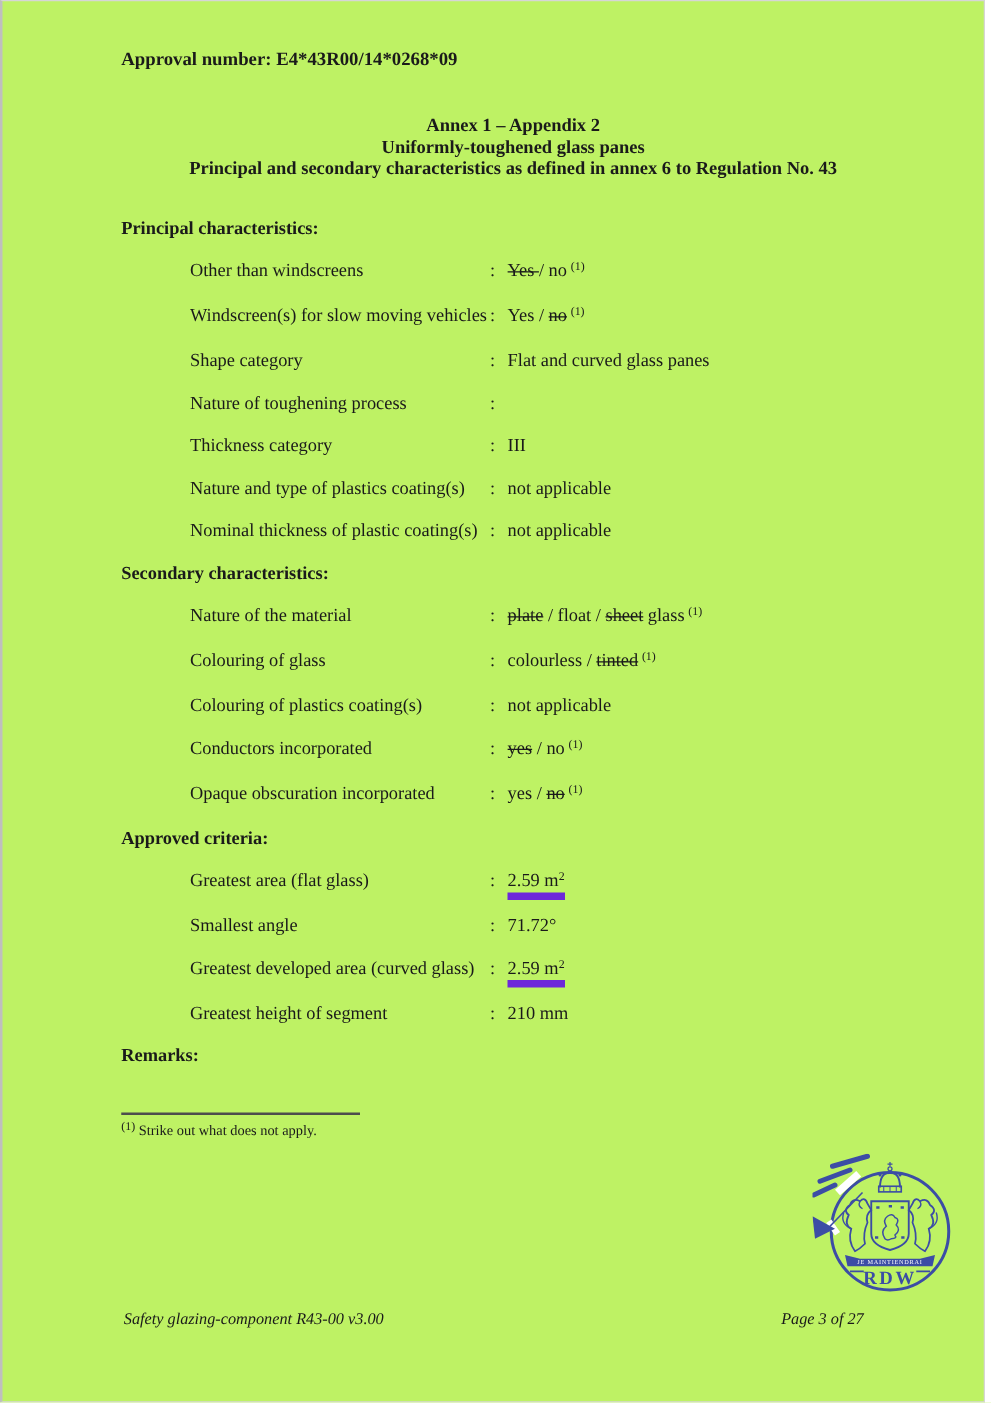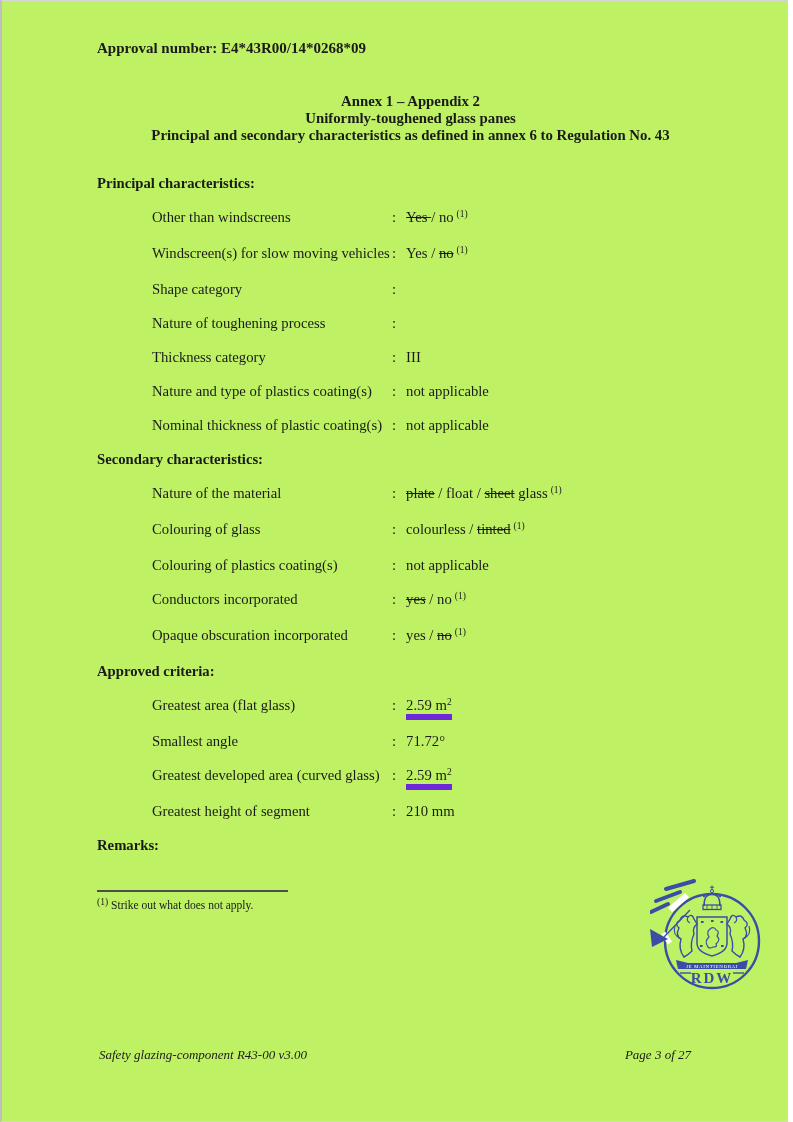--- a/index.html
+++ b/index.html
@@ -22,21 +22,21 @@
   .strike{text-decoration:line-through; text-decoration-thickness:1px;}
   .ul{border-bottom:6px solid #6d28d9; padding-bottom:1px;}
   .sup{font-size:9.5px; position:relative; top:-5px;}
   .supmark{font-size:9.5px; position:relative; top:-5px; margin-left:3px;}
   .footnote{position:absolute; left:95px; top:889px; width:400px;}
   .fn-rule{width:191px; height:2px; background:#4d4d4d;}
   .fn-text{margin-top:7px; font-size:11.5px;}
   .fn-text .supmark{top:-4px; margin-left:0; margin-right:3px;}
   .footer-left{position:absolute; left:97px; top:1046px; font-style:italic; font-size:13px;}
   .footer-right{position:absolute; right:96px; top:1046px; font-style:italic; font-size:13px;}
-  .stamp{position:absolute; left:648px; top:878px; width:124px; height:118px;}
+  .stamp{position:absolute; left:648px; top:922px; width:124px; height:118px;}
   .st{stroke:var(--stamp-blue); fill:none;}
   .stf{fill:var(--stamp-blue); stroke:none;}
   .stamp text{font-family:"Liberation Serif","DejaVu Serif",serif;}
 </style>
 </head>
 <body>
 
 <div class="page">
 
   <div class="approval"><span>Approval number:</span>&nbsp;<span>E4*43R00/14*0268*09</span></div>
@@ -55,20 +55,21 @@
         <div class="val"><span><span class="strike">Yes </span><span>/ no</span></span><span class="supmark">(1)</span></div>
       </div>
       <div class="row">
         <div class="lab">Windscreen(s) for slow moving vehicles</div>
         <div class="colon">:</div>
         <div class="val"><span><span>Yes / </span><span class="strike">no</span></span><span class="supmark">(1)</span></div>
       </div>
       <div class="row">
         <div class="lab">Shape category</div>
         <div class="colon">:</div>
+        <div class="val"><span><span>Flat and curved glass panes</span></span></div>
       </div>
       <div class="row">
         <div class="lab">Nature of toughening process</div>
         <div class="colon">:</div>
       </div>
       <div class="row">
         <div class="lab">Thickness category</div>
         <div class="colon">:</div>
         <div class="val"><span><span>III</span></span></div>
       </div>

